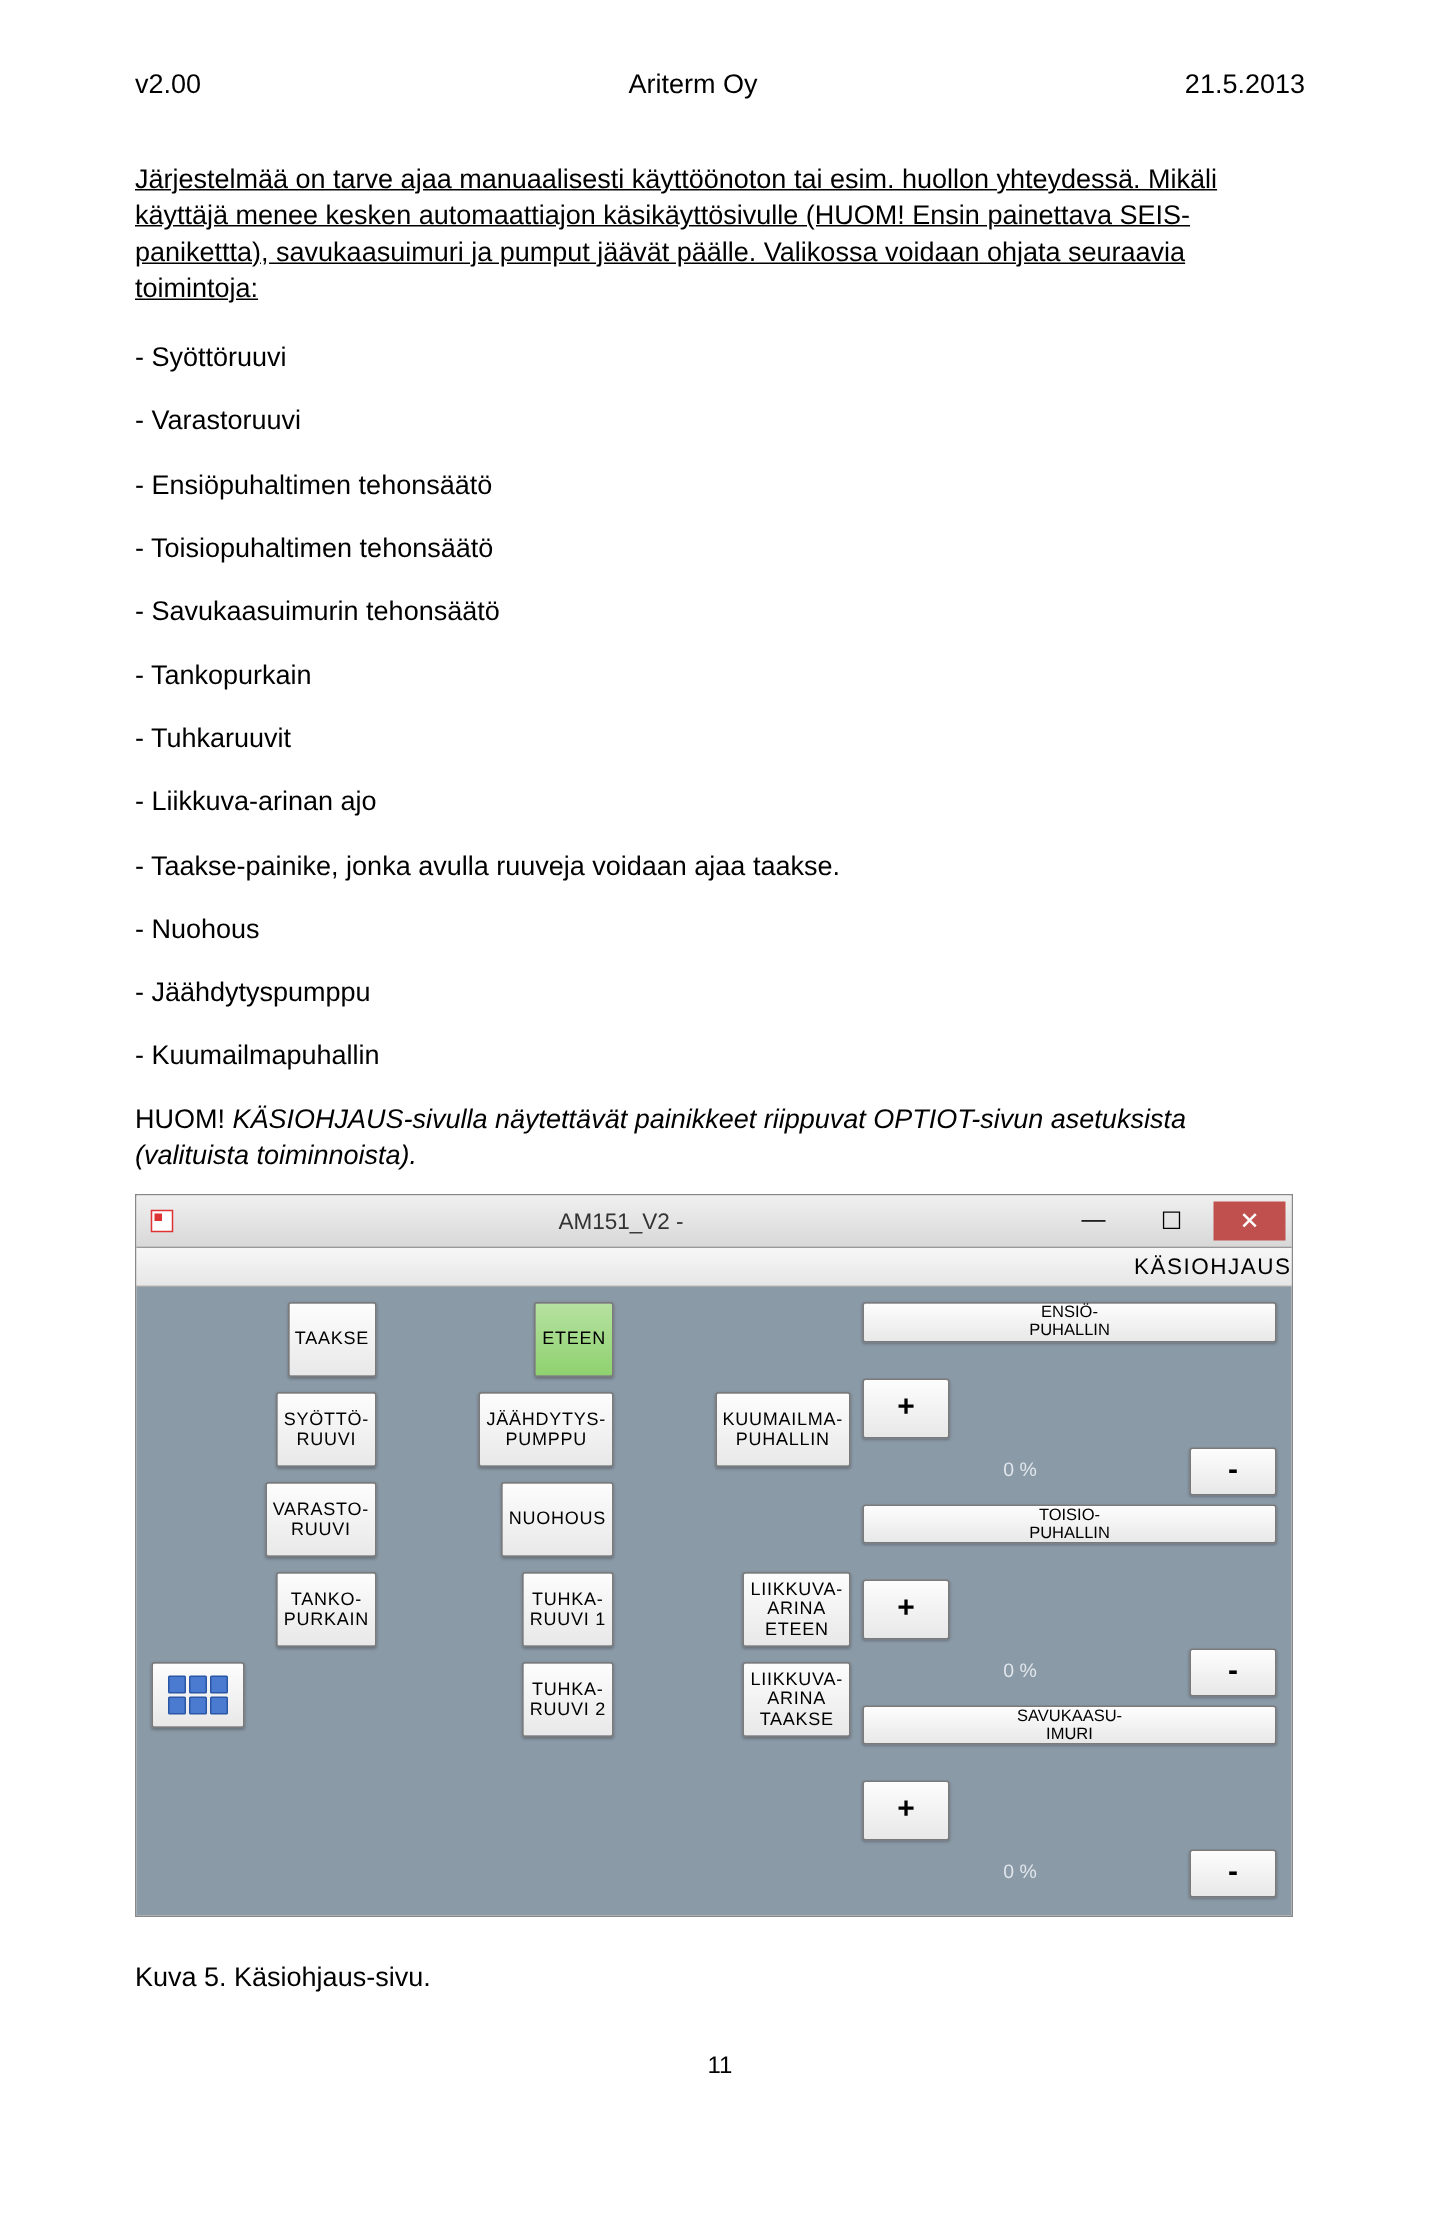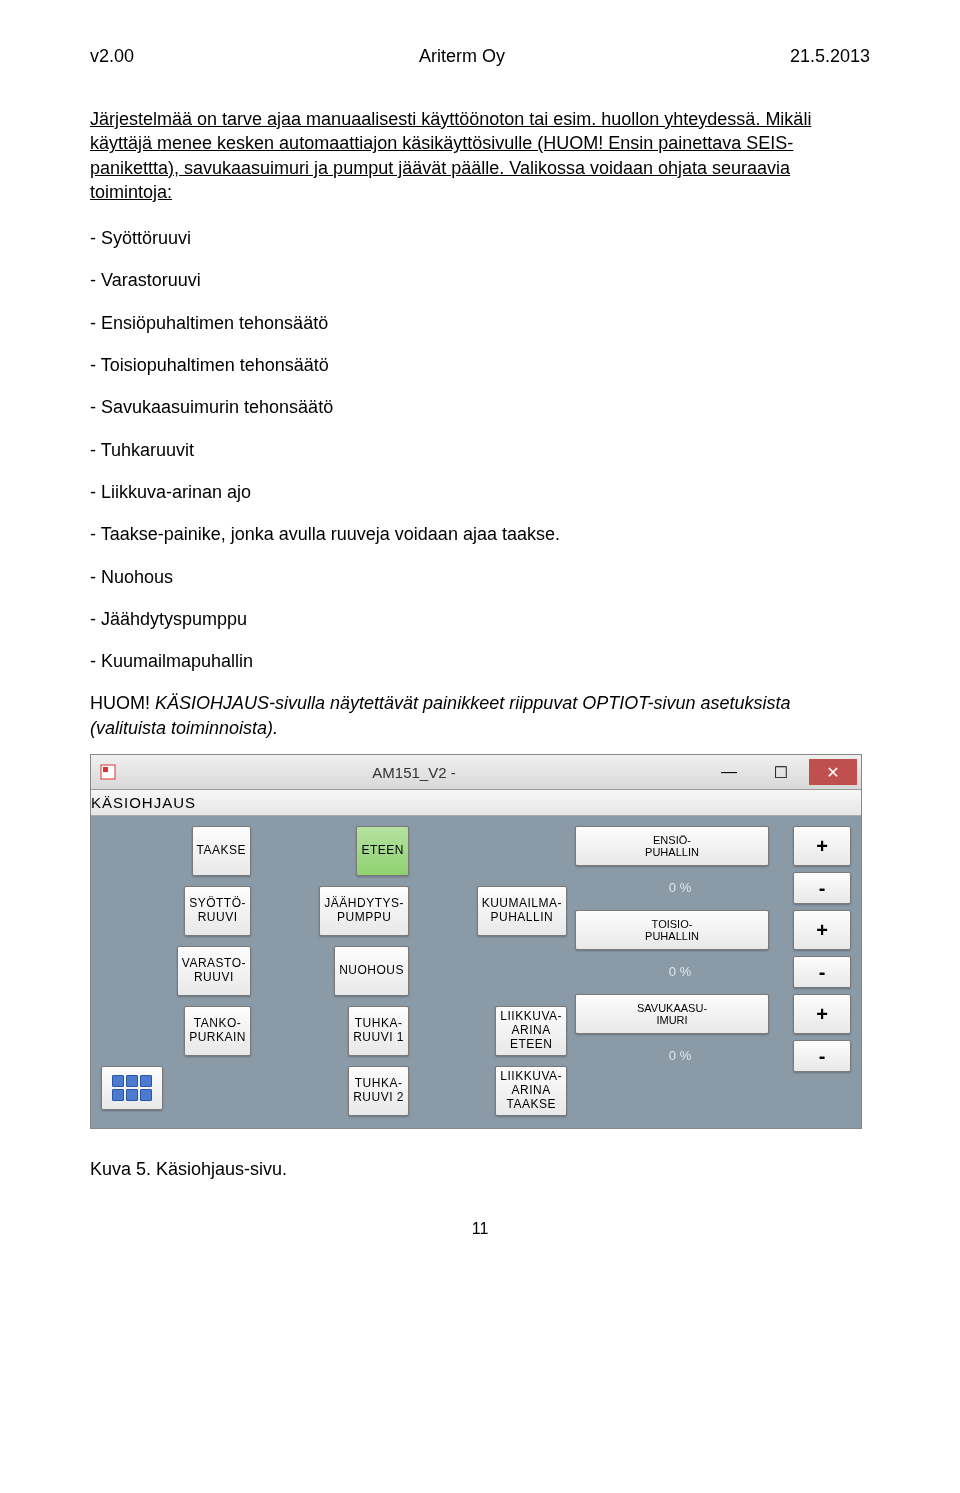--- a/index.html
+++ b/index.html
@@ -83,21 +83,21 @@
     font-size: 16px;
   }
   .titlebar .winbtn.close {
     background: #c0504d;
     color: #fff;
     border-radius: 0;
     margin-right: 4px;
   }
   .subheader {
     background: linear-gradient(#f7f7f7, #e6e6e6);
-    text-align: left;
+    text-align: right;
     padding: 4px 0;
     font-size: 15px;
     letter-spacing: 1px;
     border-bottom: 1px solid #aaa;
   }
   .panel {
     background: #8b9aa7;
     padding: 10px 10px 12px 10px;
     display: flex;
     gap: 8px;
@@ -146,20 +146,21 @@
     background: #4a7bd0;
     border: 1px solid #2a57a5;
     border-radius: 1px;
   }
   .spacer50 { height: 50px; }
 
   .stepper-group {
     display: flex;
     gap: 24px;
     width: 100%;
+    flex-direction: column;
   }
   .stepper-label {
     flex: 1;
     background: linear-gradient(#fdfdfd, #e8e8e8);
     border: 1px solid #7a7a7a;
     border-radius: 2px;
     height: 38px;
     display: flex; align-items: center; justify-content: center;
     font-size: 11px;
     text-align: center;
@@ -223,20 +224,21 @@
   </div>
 
 
   <p class="para">Järjestelmää on tarve ajaa manuaalisesti käyttöönoton tai esim. huollon yhteydessä. Mikäli käyttäjä menee kesken automaattiajon käsikäyttösivulle (HUOM! Ensin painettava SEIS-panikettta), savukaasuimuri ja pumput jäävät päälle. Valikossa voidaan ohjata seuraavia toimintoja:</p>
 
   <p class="list-item">- Syöttöruuvi</p>
   <p class="list-item">- Varastoruuvi</p>
   <p class="list-item">- Ensiöpuhaltimen tehonsäätö</p>
   <p class="list-item">- Toisiopuhaltimen tehonsäätö</p>
   <p class="list-item">- Savukaasuimurin tehonsäätö</p>
+  <p class="list-item">- Tankopurkain</p>
   <p class="list-item">- Tuhkaruuvit</p>
   <p class="list-item">- Liikkuva-arinan ajo</p>
   <p class="list-item">- Taakse-painike, jonka avulla ruuveja voidaan ajaa taakse.</p>
   <p class="list-item">- Nuohous</p>
   <p class="list-item">- Jäähdytyspumppu</p>
   <p class="list-item">- Kuumailmapuhallin</p>
 
   <p class="italic-note">
     <span class="lead">HUOM! </span><span>KÄSIOHJAUS-sivulla näytettävät painikkeet riippuvat OPTIOT-sivun asetuksista (valituista toiminnoista).</span>
   </p>

